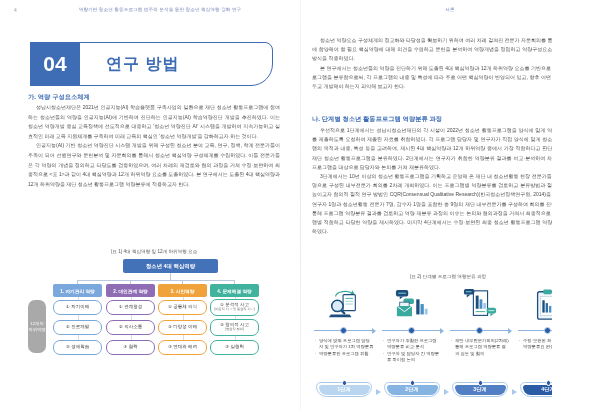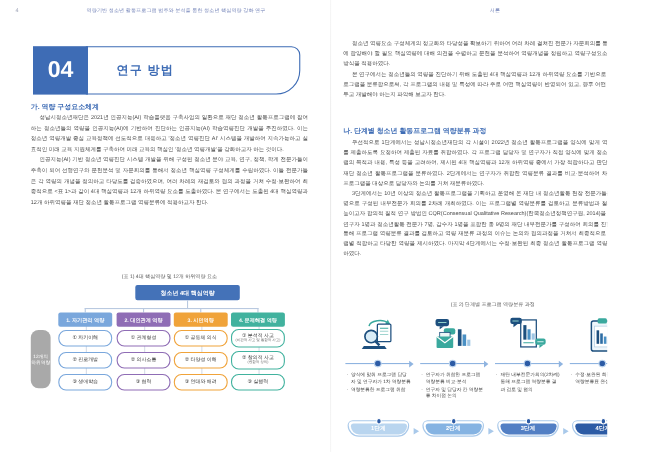--- a/index.html
+++ b/index.html
@@ -12,21 +12,21 @@
   .pgnum{position:absolute;font-size:5px;color:#9aa0b5;}
   .runhead{position:absolute;font-size:4.6px;color:#7383b8;text-align:center;letter-spacing:.1px;}
 
   
   .chapter{position:absolute;left:30px;top:42px;width:243px;height:44px;}
   .chapter-outline{position:absolute;left:48px;right:0;top:0;bottom:0;
                    border:1.6px solid #3e6cb5;border-radius:0 8px 22px 0;}
   .chapter-num{position:absolute;left:0;top:0;width:50px;height:44px;background:#3e6cb5;
                color:#fff;font-weight:bold;font-size:21px;display:flex;align-items:center;justify-content:center;}
   .chapter-title{position:absolute;left:76px;top:0;height:44px;line-height:44px;
-                 color:#3e6cb5;font-weight:bold;font-size:11px;letter-spacing:1px;}
+                 color:#3e6cb5;font-weight:bold;font-size:16px;letter-spacing:1px;}
 
   .sect-head{position:absolute;font-size:6.3px;font-weight:bold;color:#3e6cb5;}
 
   .bodytext{position:absolute;font-size:5px;color:#4a4a4a;text-align:justify;word-break:break-all;}
   .bodytext p{margin:0;text-indent:8px;}
   .lp-text{line-height:9.6px;}
   .rp-text{line-height:9.2px;}
 
   .caption{position:absolute;font-size:4.6px;color:#555;text-align:center;}
 

